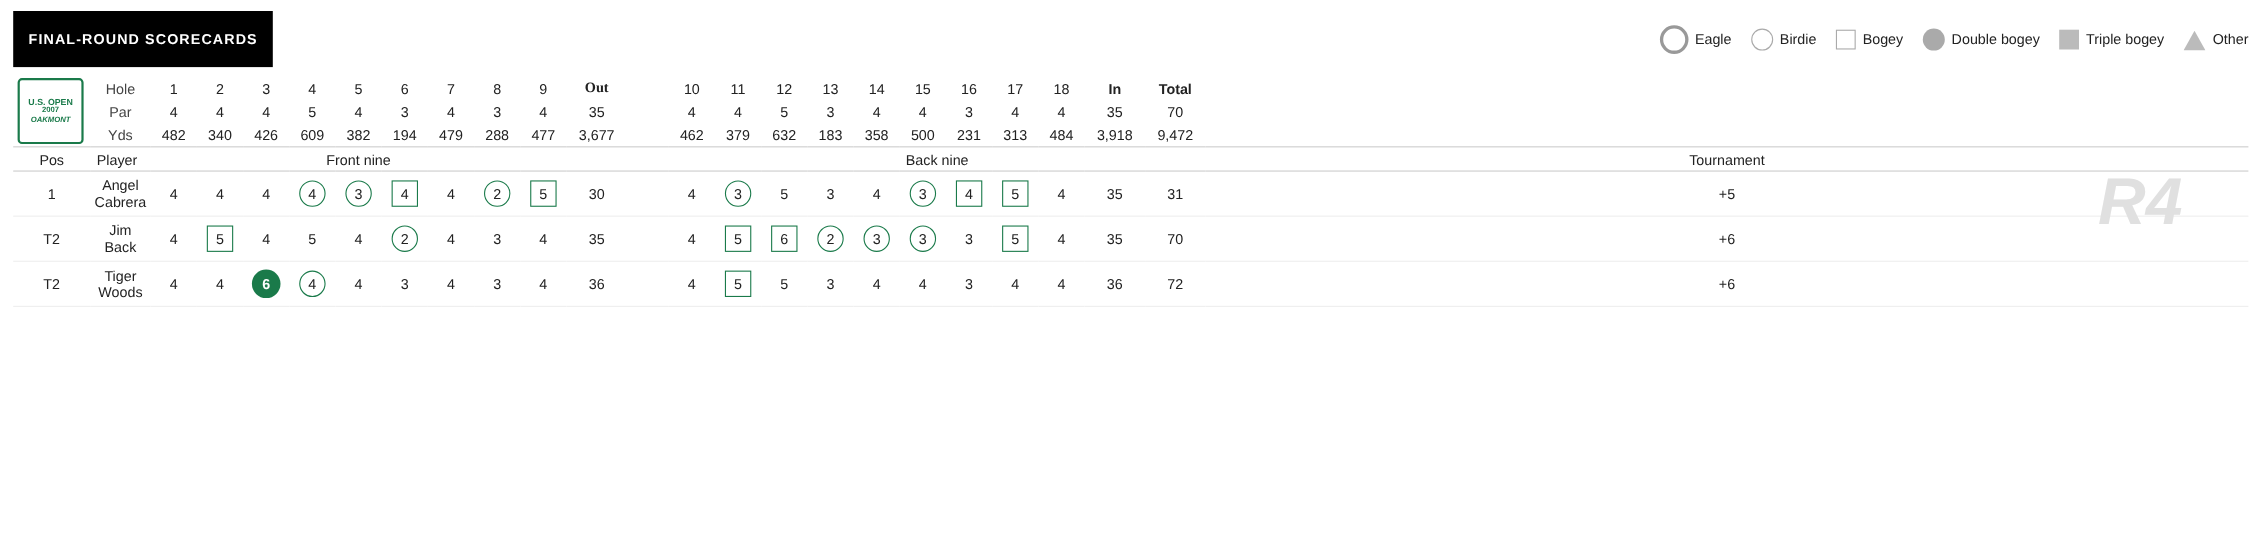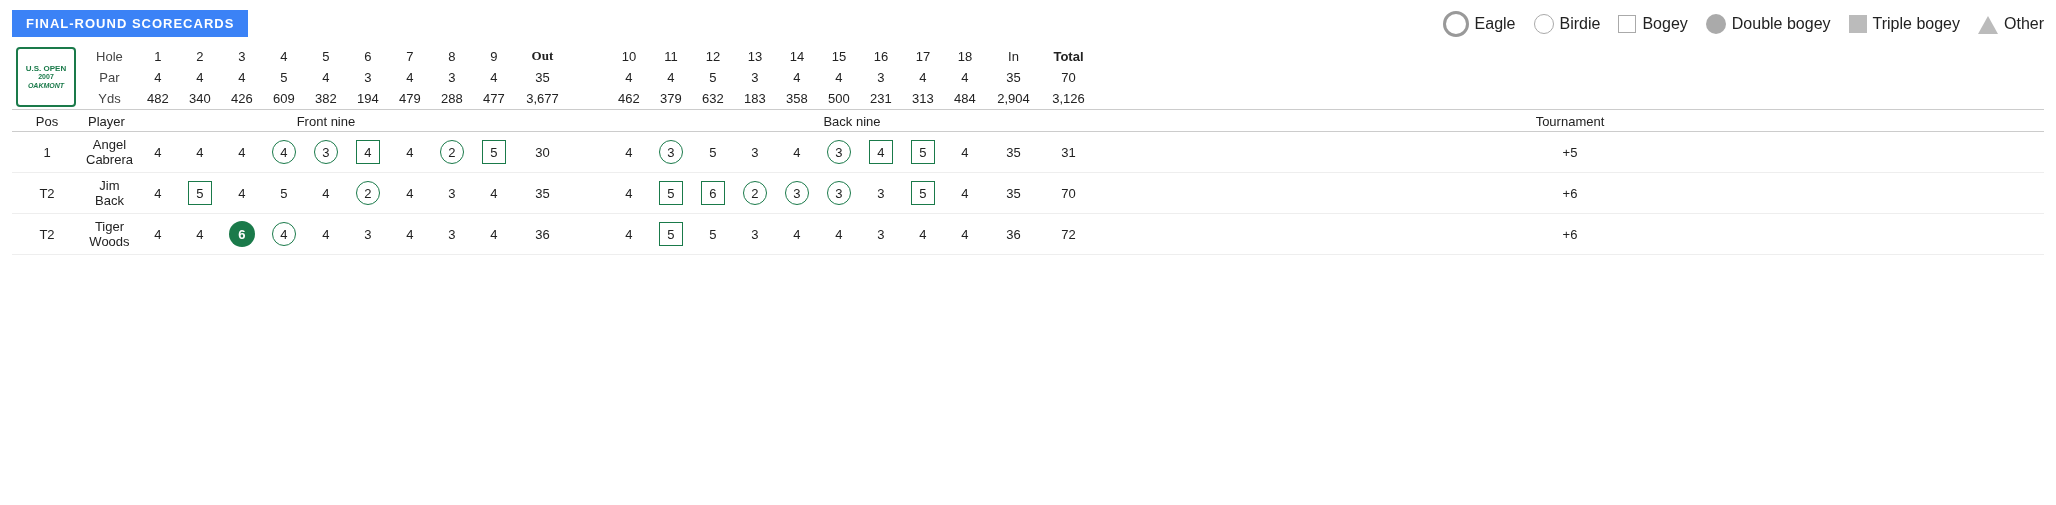--- a/index.html
+++ b/index.html
@@ -13,33 +13,33 @@
     .main-container {
       padding: 10px 12px;
     }
     .header-row {
       display: flex;
       align-items: center;
       justify-content: space-between;
       margin-bottom: 8px;
     }
     .title-badge {
-      background: #3b82f6;
+      background: #000000;
       color: #fff;
       font-weight: bold;
       font-size: 13px;
       letter-spacing: 1px;
-      padding: 6px 14px;
+      padding: 18px 14px;
       text-transform: uppercase;
     }
     .legend {
       display: flex;
       align-items: center;
       gap: 18px;
-      font-size: 16px;
+      font-size: 13px;
     }
     .legend-item {
       display: flex;
       align-items: center;
       gap: 6px;
     }
     .legend-shape {
       display: inline-flex;
       align-items: center;
       justify-content: center;
@@ -177,20 +177,21 @@
                 <polygon points="10,0 20,18 0,18" fill="#bbb"></polygon>
               </svg>
           </span>
         </span>
         <span>Other</span>
       </div>
     </div>
   </div>
 
   <div class="top-section">
+    <div class="r4-watermark">R4</div>
     <table class="scorecard-table">
       <colgroup>
         <col style="width:68px">
         <col style="width:50px">
 
         <col style="width:42px">
           <col style="width:42px">
           <col style="width:42px">
           <col style="width:42px">
         <col style="width:42px">
@@ -238,21 +239,21 @@
           <td></td>
           <td>10</td>
           <td>11</td>
           <td>12</td>
           <td>13</td>
           <td>14</td>
           <td>15</td>
           <td>16</td>
           <td>17</td>
           <td>18</td>
-          <td style="font-weight:normal;">In</td>
+          <td style="font-weight:bold;">In</td>
           <td style="font-weight:bold;">Total</td>
         </tr>
         <tr>
           <td class="col-label">Par</td>
           <td>4</td>
           <td>4</td>
           <td>4</td>
           <td>5</td>
           <td>4</td>
           <td>3</td>
@@ -288,22 +289,22 @@
           <td></td>
           <td>462</td>
           <td>379</td>
           <td>632</td>
           <td>183</td>
           <td>358</td>
           <td>500</td>
           <td>231</td>
           <td>313</td>
           <td>484</td>
-          <td>2,904</td>
-          <td>3,126</td>
+          <td>3,918</td>
+          <td>9,472</td>
         </tr>
       </thead>
       <tbody>
 
         <tr style="border-top:1px solid #ccc;border-bottom:1px solid #ccc;">
           <td style="padding:4px 0 2px 0;">
             <span>Pos</span>
           </td>
           <td colspan="1" style="text-align:left;padding-left:6px;padding:4px 0 2px 6px;">
             <span>Player</span>

